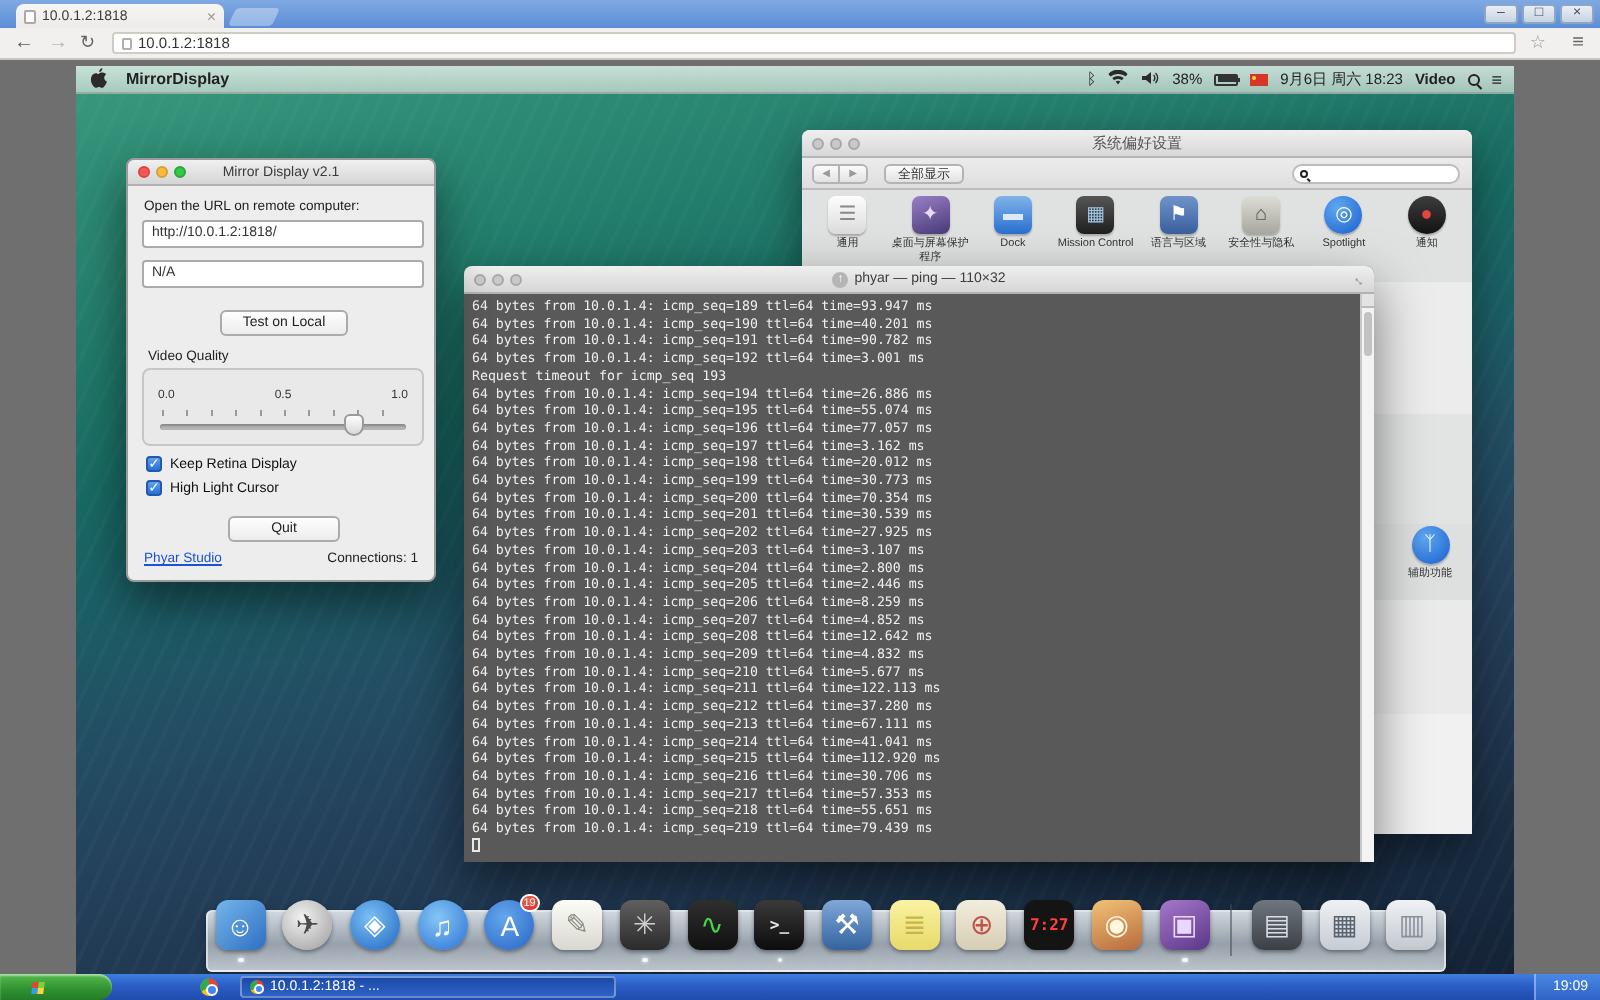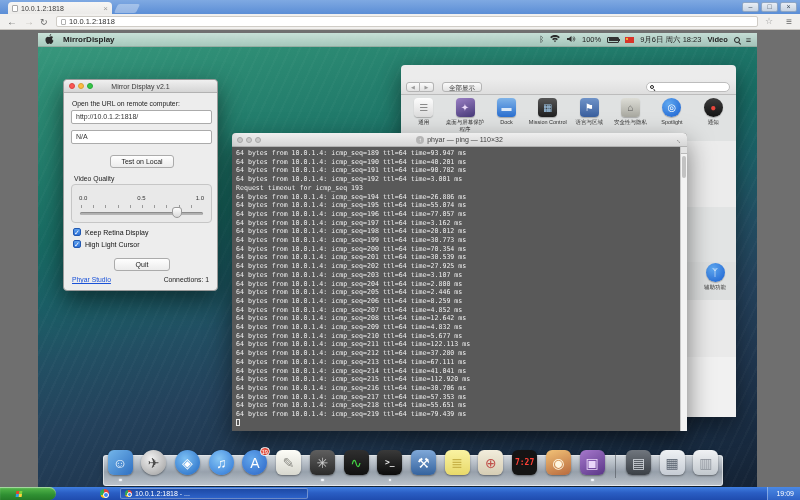--- a/index.html
+++ b/index.html
@@ -228,39 +228,47 @@
               <svg width="10" height="8" viewBox="0 0 20 16">
                   <path d="M10 14.5 12.3 11.6a4 4 0 0 0-4.6 0zM10 9a6.5 6.5 0 0 1 3.9 1.3l1.9-2.4a9.5 9.5 0 0 0-11.6 0l1.9 2.4A6.5 6.5 0 0 1 10 9zm0-5c2.9 0 5.6 1 7.7 2.6L19.6 4A13 13 0 0 0 .4 4l1.9 2.6A12.5 12.5 0 0 1 10 4z" fill="#2b2b2b"></path>
                 </svg>
             </span>
             <span>
               <svg width="10" height="8" viewBox="0 0 20 16">
                   <path d="M2 6h4l5-4v12l-5-4H2z" fill="#2b2b2b"></path>
                   <path d="M13.5 5a4 4 0 0 1 0 6M15.5 3a7 7 0 0 1 0 10" stroke="#2b2b2b" stroke-width="1.4" fill="none"></path>
                 </svg>
             </span>
-            <span>100%</span>
+            <span>38%</span>
             <span class="battery">
                 <i></i>
               </span>
             <span class="flag"></span>
             <span>9月6日 周六 18:23</span>
             <span class="mb-user">Video</span>
             <span class="loupe"></span>
             <span class="mb-nc">≡</span>
           </span>
         </div>
 
         <div class="sysprefs">
           <div class="sp-band" style="top:30px;height:46px;background:#e0e2e2;"></div>
           <div class="sp-band" style="top:76px;height:66px;background:#ececec;"></div>
           <div class="sp-band" style="top:142px;height:55px;background:#e2e4e4;"></div>
           <div class="sp-band" style="top:197px;height:38px;background:#dee0e0;"></div>
           <div class="sp-band" style="top:235px;height:57px;background:#eaeaea;"></div>
           <div class="sp-band" style="top:292px;height:60px;background:#f1f1f1;"></div>
+          <div class="sp-titlebar">
+            <div class="lights">
+              <span class="light lt-gray"></span>
+              <span class="light lt-gray"></span>
+              <span class="light lt-gray"></span>
+            </div>
+            <div class="sp-title">系统偏好设置</div>
+          </div>
           <div class="sp-toolbar">
             <span class="sp-navs">
               <span class="sp-navbtn">◀</span>
               <span class="sp-navbtn">▶</span>
             </span>
             <span class="sp-showall">全部显示</span>
             <span class="sp-search">
                 <span class="loupe"></span>
               </span>
           </div>

